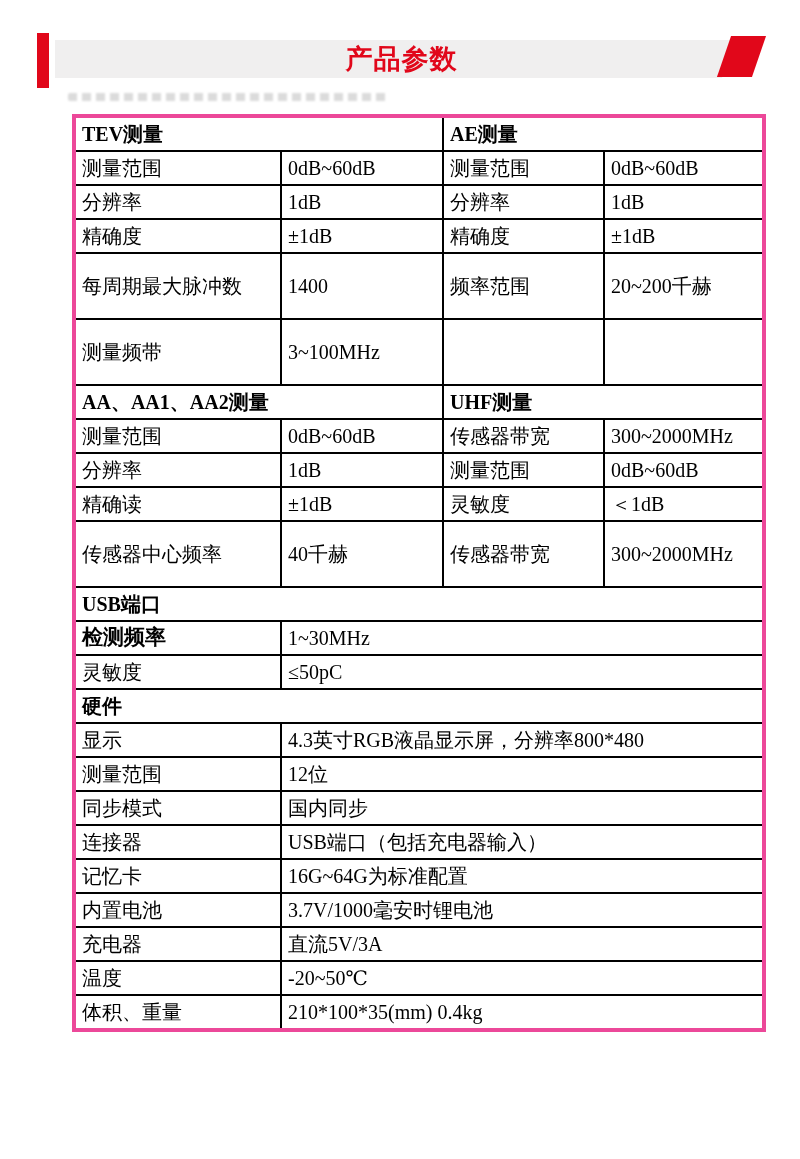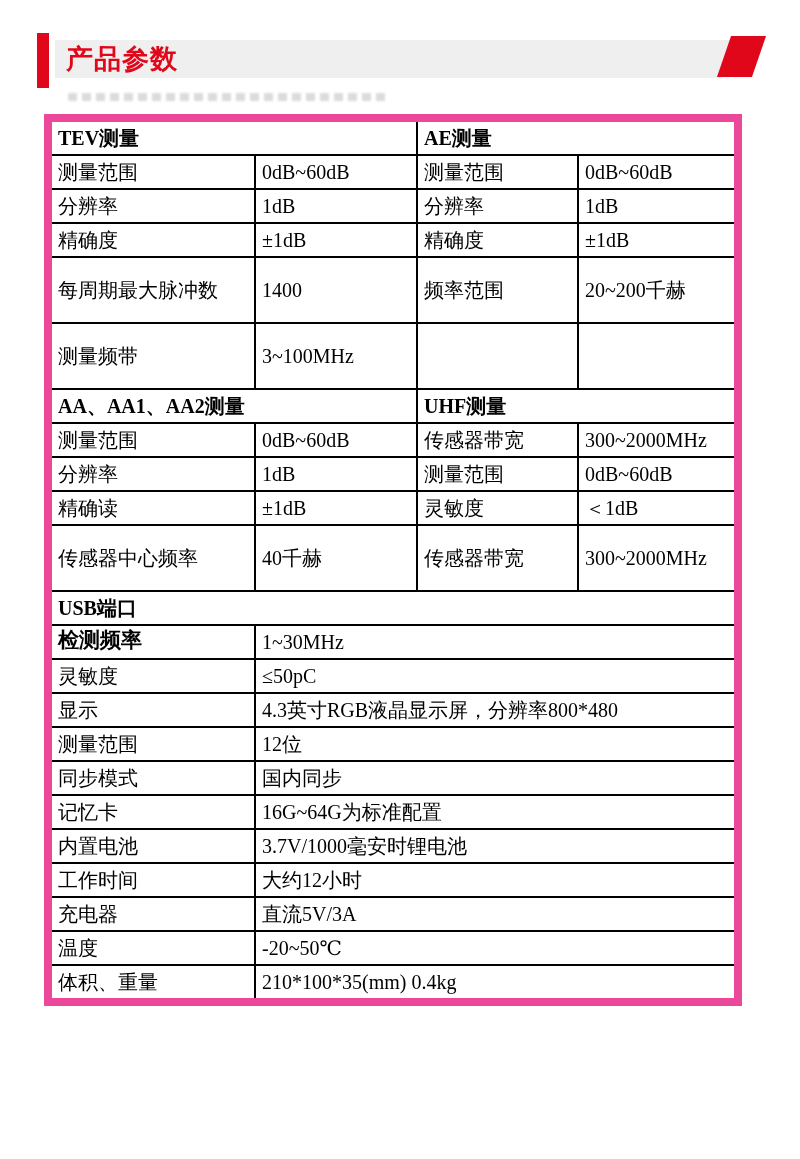--- a/index.html
+++ b/index.html
@@ -13,47 +13,47 @@
     background:#e1071a;
   }
   .title-band {
     position:absolute; left:55px; top:40px; width:682px; height:38px;
     background:#f0efef;
     clip-path:polygon(0 0, 100% 0, calc(100% - 15px) 100%, 0 100%);
   }
   .page-title {
     margin:0; padding-left:11px; line-height:38px;
     font-family:"Liberation Sans","DejaVu Sans",sans-serif;
-    font-weight:bold; font-size:27px; color:#e1071a; letter-spacing:1px;
+    font-weight:bold; font-size:27px; color:#e1071a; letter-spacing:1px;text-align:center;
   }
   .red-parallelogram {
     position:absolute; left:724px; top:36px; width:35px; height:41px;
     background:#e1071a; transform:skewX(-19deg);
   }
   
   .watermark {
     position:absolute; left:68px; top:93px; width:320px; height:8px;
     background:repeating-linear-gradient(90deg,#cfcfcf 0 9px,#ffffff00 9px 14px);
     filter:blur(1.2px); opacity:.75; border-radius:2px;
   }
   
   table.spec {
-    position:absolute; left:44px; top:114px;
+    position:absolute; left:72px; top:114px;
     border-collapse:collapse; table-layout:fixed; width:690px;
-    border:8px solid #ec4899;
+    border:4px solid #ec4899;
   }
   td {
     border:2px solid #000; padding:0 6px; height:32px;
     font-size:20px; line-height:1.1; vertical-align:middle;
     overflow:hidden; white-space:nowrap;
   }
   tr.tall td { height:64px; }
   td.section { font-weight:bold; }
   td.label_alt {
-    font-family:Liberation Mono, monospace;
+    font-family:Liberation Serif, serif;
     font-weight:bold; font-size:21px;
   }
 </style>
 </head>
 <body>
 
 <div class="accent-bar"></div>
 <div class="title-band">
   <h1 class="page-title">产品参数</h1>
 </div>
@@ -135,42 +135,45 @@
       </tr>
       <tr>
         <td class="label_alt">检测频率</td>
         <td colspan="3" class="value">1~30MHz</td>
       </tr>
       <tr>
         <td class="label">灵敏度</td>
         <td colspan="3" class="value">≤50pC</td>
       </tr>
       <tr>
+        <td colspan="4" class="section">硬件</td>
+      </tr>
+      <tr>
         <td class="label">显示</td>
         <td colspan="3" class="value">4.3英寸RGB液晶显示屏，分辨率800*480</td>
       </tr>
       <tr>
         <td class="label">测量范围</td>
         <td colspan="3" class="value">12位</td>
       </tr>
       <tr>
         <td class="label">同步模式</td>
         <td colspan="3" class="value">国内同步</td>
       </tr>
       <tr>
+        <td class="label">连接器</td>
+        <td colspan="3" class="value">USB端口（包括充电器输入）</td>
+      </tr>
+      <tr>
         <td class="label">记忆卡</td>
         <td colspan="3" class="value">16G~64G为标准配置</td>
       </tr>
       <tr>
         <td class="label">内置电池</td>
         <td colspan="3" class="value">3.7V/1000毫安时锂电池</td>
-      </tr>
-      <tr>
-        <td class="label">工作时间</td>
-        <td colspan="3" class="value">大约12小时</td>
       </tr>
       <tr>
         <td class="label">充电器</td>
         <td colspan="3" class="value">直流5V/3A</td>
       </tr>
       <tr>
         <td class="label">温度</td>
         <td colspan="3" class="value">-20~50℃</td>
       </tr>
       <tr>

